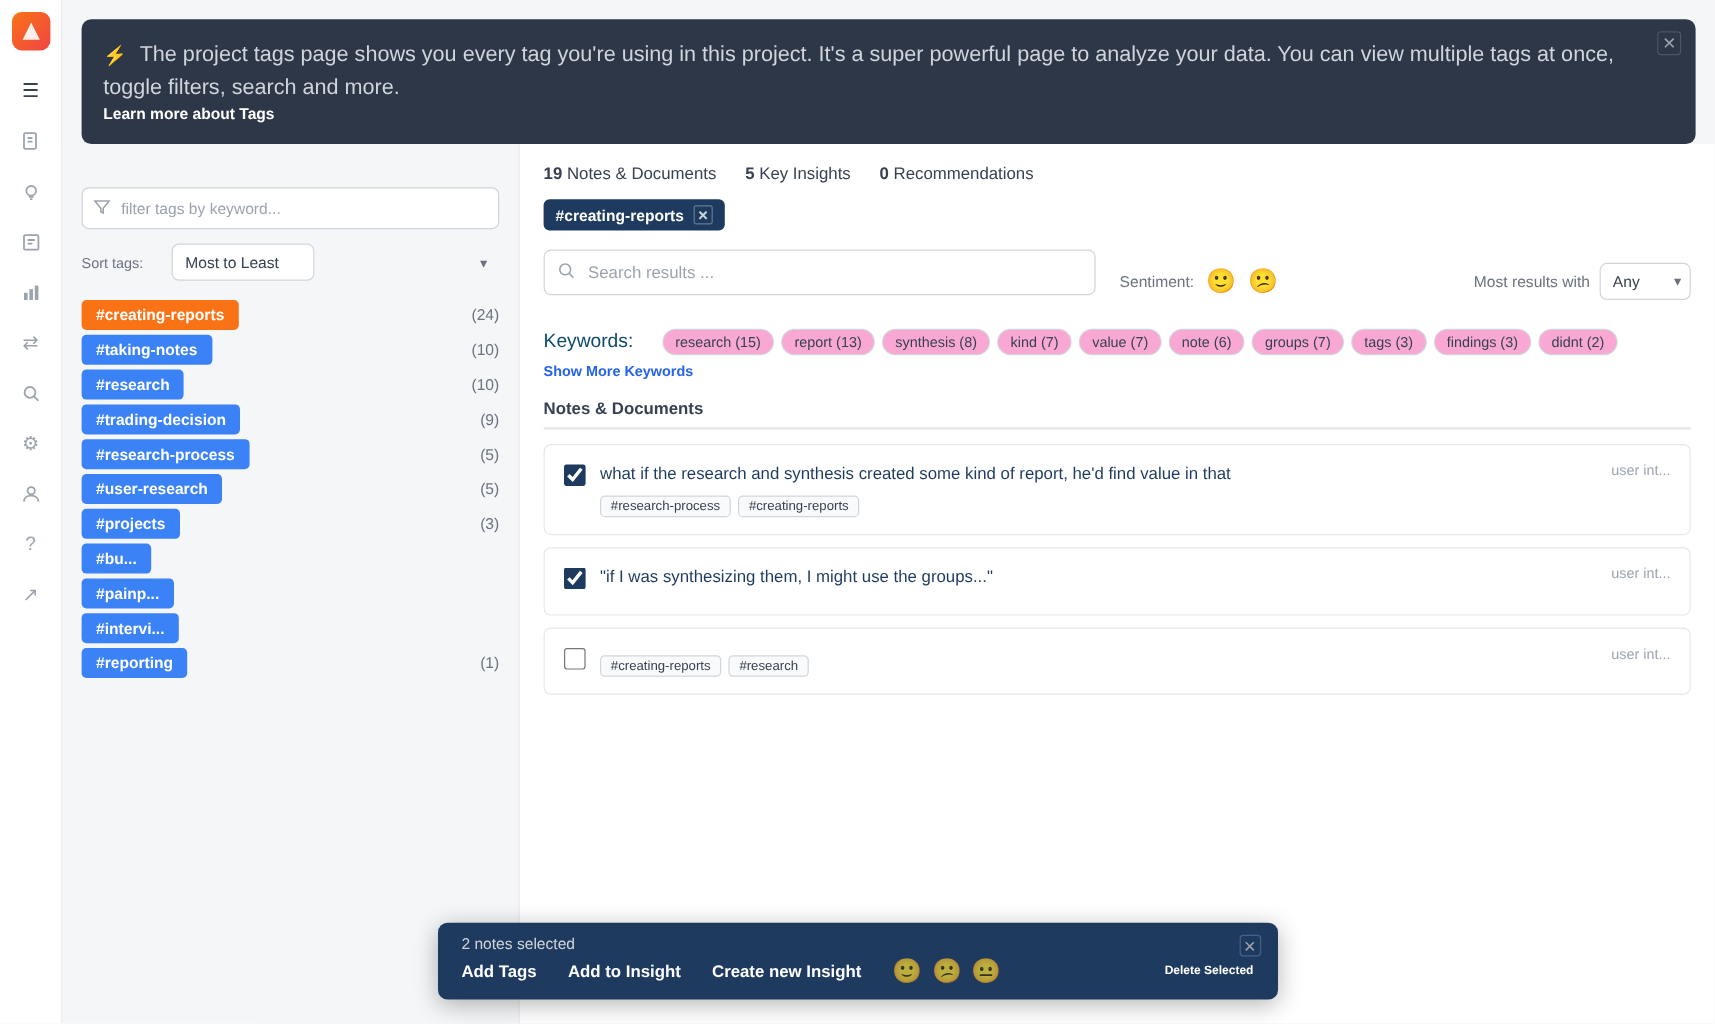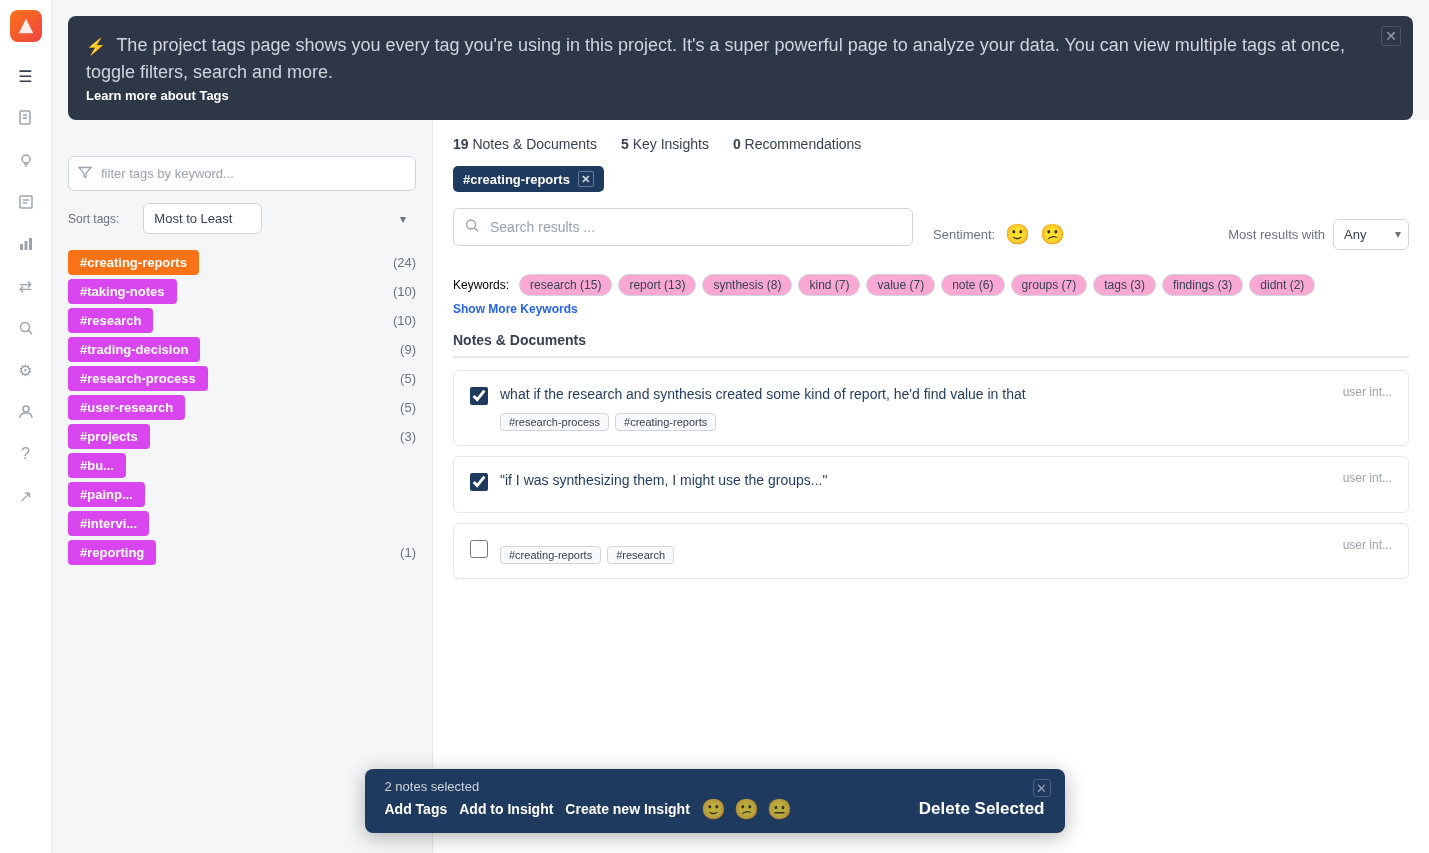--- a/index.html
+++ b/index.html
@@ -185,21 +185,21 @@
       border-radius: 4px;
       font-size: 13px;
       font-weight: 600;
       cursor: pointer;
       color: #fff;
     }
     .tag-badge.active-tag {
       background: #f97316;
     }
     .tag-badge.dark-tag {
-      background: #d946ef;
+      background: #3b82f6;
     }
     .tag-count {
       font-size: 13px;
       color: #6b7280;
       min-width: 30px;
       text-align: right;
     }
 
     
     .right-panel {
@@ -325,23 +325,23 @@
 
     
     .keywords-row {
       display: flex;
       align-items: center;
       flex-wrap: wrap;
       gap: 6px;
       margin-bottom: 16px;
     }
     .keywords-label {
-      font-size: 12px;
-      color: #000000;
-      margin-right: 4px;
+      font-size: 16px;
+      color: #0c4a6e;
+      margin-right: 18px;
     }
     .keyword-chip {
       padding: 3px 10px;
       border: 1px solid #d1d5db;
       border-radius: 20px;
       font-size: 12px;
       color: #374151;
       cursor: pointer;
       background: #f9a8d4;
     }
@@ -440,21 +440,21 @@
     }
     .toolbar-count {
       font-size: 13px;
       color: #d1d5db;
       position: absolute;
       top: 10px; left: 20px;
     }
     .toolbar-actions {
       display: flex;
       align-items: center;
-      gap: 12px;
+      gap: 26px;
       margin-top: 16px;
     }
     .toolbar-btn {
       font-size: 14px;
       font-weight: 600;
       color: #fff;
       background: none;
       border: none;
       cursor: pointer;
       padding: 0;
@@ -464,21 +464,21 @@
       gap: 8px;
       align-items: center;
     }
     .toolbar-sentiment-icon {
       font-size: 20px;
       cursor: pointer;
       opacity: 0.7;
     }
     .toolbar-delete {
       margin-left: auto;
-      font-size: 17px;
+      font-size: 10px;
       font-weight: 600;
       color: #fff;
       background: none;
       border: none;
       cursor: pointer;
       padding: 0;
       margin-top: 16px;
     }
   </style>
 </head>

